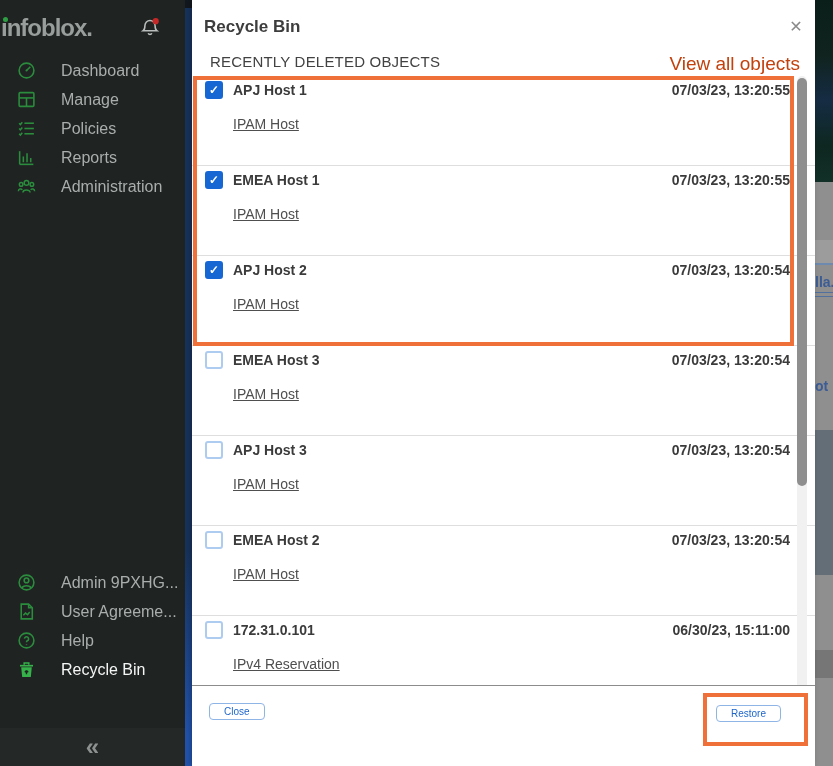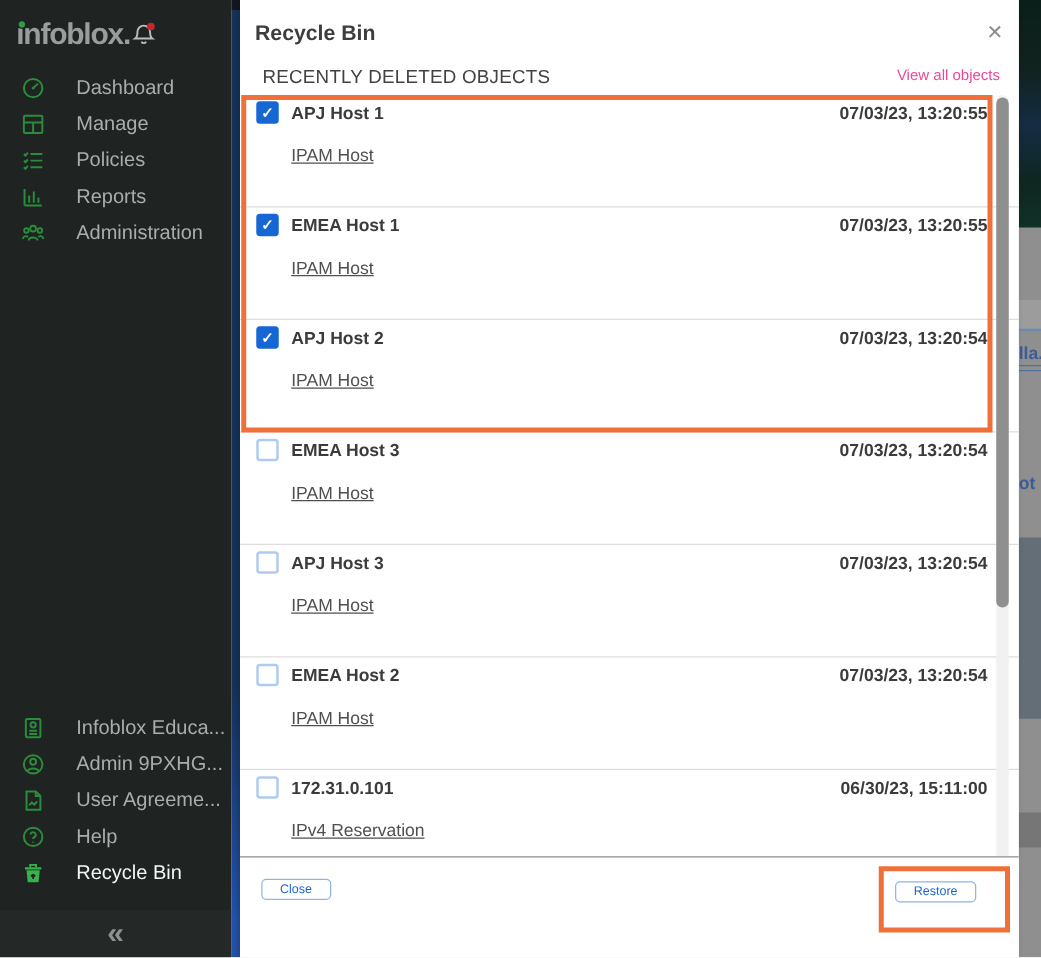--- a/index.html
+++ b/index.html
@@ -1,22 +1,22 @@
 <!DOCTYPE html>
 <html><head>
 <meta charset="utf-8">
 <style>
   html,body{margin:0;padding:0;background:#fff;}
   .app{position:relative;width:833px;height:766px;overflow:hidden;
        font-family:"Liberation Sans",sans-serif;background:#fff;}
 
   
   .sidebar{position:absolute;left:0;top:0;width:185px;height:766px;background:#1F2322;}
-  .logo-row{position:absolute;top:13px;left:13px;width:160px;height:30px;
-            display:flex;justify-content:flex-start;align-items:center;}
+  .logo-row{position:absolute;top:13px;left:1px;width:160px;height:30px;
+            display:flex;justify-content:space-between;align-items:center;}
   .logo{position:relative;font-size:24px;font-weight:bold;color:#989E9C;letter-spacing:-1px;line-height:30px;}
   .logo .idot{position:absolute;left:2px;top:4px;width:5px;height:5px;border-radius:50%;
               background:#2E9E44;box-shadow:0 0 0 1px #1F2322;}
   .bell{position:relative;width:22px;height:22px;}
   .nav{position:absolute;top:56px;left:0;right:0;}
   .nav2{position:absolute;top:568px;left:0;right:0;}
   .nav-item{display:flex;align-items:center;gap:25px;height:29px;padding-left:17px;
             color:#A9AEAC;font-size:16px;cursor:pointer;}
   .nav-item svg{flex:0 0 auto;}
   .nav-item.active{color:#F4F6F5;}
@@ -41,21 +41,21 @@
   .bR-frag1{top:274px;}
   .bR-frag2{top:378px;}
 
   
   .modal{position:absolute;left:192px;top:0;width:623px;height:766px;background:#fff;
          box-shadow:-2px 0 6px rgba(0,0,0,0.25);}
   .modal-title{position:absolute;left:12px;top:17px;font-size:17px;font-weight:bold;color:#3D3D3D;}
   .close-x{position:absolute;right:10px;top:18px;width:18px;height:18px;color:#8A8A8A;
            font-size:16px;line-height:18px;text-align:center;cursor:pointer;}
   .section-label{position:absolute;left:18px;top:53px;font-size:15px;color:#424242;letter-spacing:0.2px;}
-  .view-all{position:absolute;right:15px;top:53px;font-size:12px;color:#ec4899;cursor:pointer;}
+  .view-all{position:absolute;right:15px;top:53px;font-size:19px;color:#c2410c;cursor:pointer;}
 
   .list{position:absolute;left:0;top:76px;width:623px;height:609px;overflow:hidden;}
   .row{position:relative;height:90px;box-sizing:border-box;border-bottom:1px solid #DEDEDE;}
   .cb{position:absolute;left:13px;top:5px;width:18px;height:18px;box-sizing:border-box;
       border:2px solid #AECBF0;border-radius:3px;background:#fff;cursor:pointer;}
   .cb.checked{background:#1666D4;border-color:#1666D4;}
   .cb.checked::after{content:"\2713";position:absolute;left:0;top:0;width:14px;height:14px;
       color:#fff;font-size:12px;font-weight:bold;line-height:14px;text-align:center;}
   .row-name{position:absolute;left:41px;top:6px;font-size:14px;font-weight:bold;color:#3B3B3B;}
   .row-time{position:absolute;right:25px;top:6px;font-size:14px;font-weight:bold;color:#3B3B3B;}
@@ -155,31 +155,20 @@
             <path d="M5.6 14.6 c0-3 6.8-3 6.8 0"></path>
               <path d="M1.3 13.4 c0-2.2 2.6-2.6 3.8-1.4"></path>
               <path d="M16.7 13.4 c0-2.2 -2.6-2.6 -3.8-1.4"></path>
           </svg>
           </span>
         <span>Administration</span>
       </div>
     </div>
 
     <div class="nav2">
-      <div class="nav-item">
-        <span class="icon">
-          <svg width="19" height="19" viewBox="0 0 18 18" fill="none" stroke="#2A8C3C" stroke-width="1.5">
-            <rect x="3.5" y="2" width="11" height="14" rx="1"></rect>
-              <circle cx="9" cy="6.5" r="2"></circle>
-            <line x1="6" y1="11" x2="12" y2="11"></line>
-              <line x1="6" y1="13.5" x2="12" y2="13.5"></line>
-          </svg>
-          </span>
-        <span>Infoblox Educa...</span>
-      </div>
       <div class="nav-item">
         <span class="icon">
           <svg width="19" height="19" viewBox="0 0 18 18" fill="none" stroke="#2A8C3C" stroke-width="1.5">
             <circle cx="9" cy="9" r="7"></circle>
               <circle cx="9" cy="7" r="2.2"></circle>
               <path d="M4.6 14.3 c1.2-3 7.6-3 8.8 0"></path>
           </svg>
           </span>
         <span>Admin 9PXHG...</span>
       </div>

